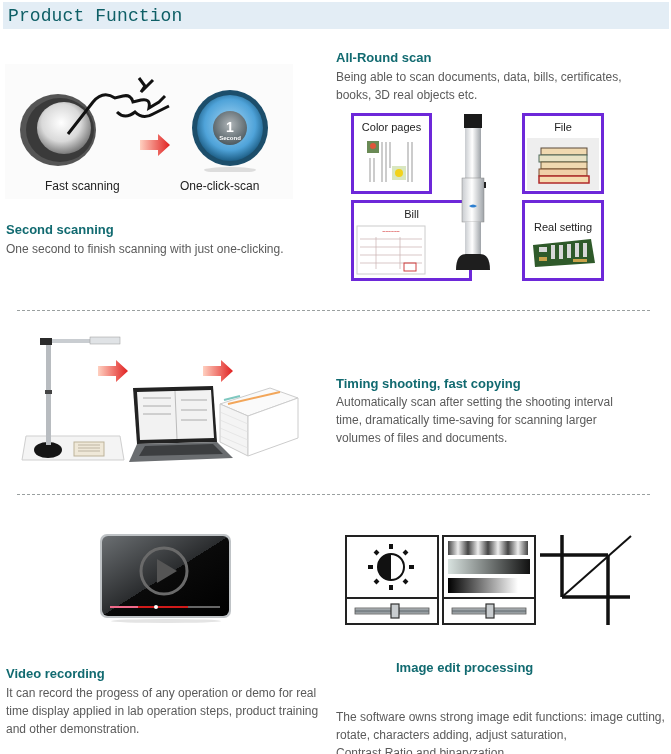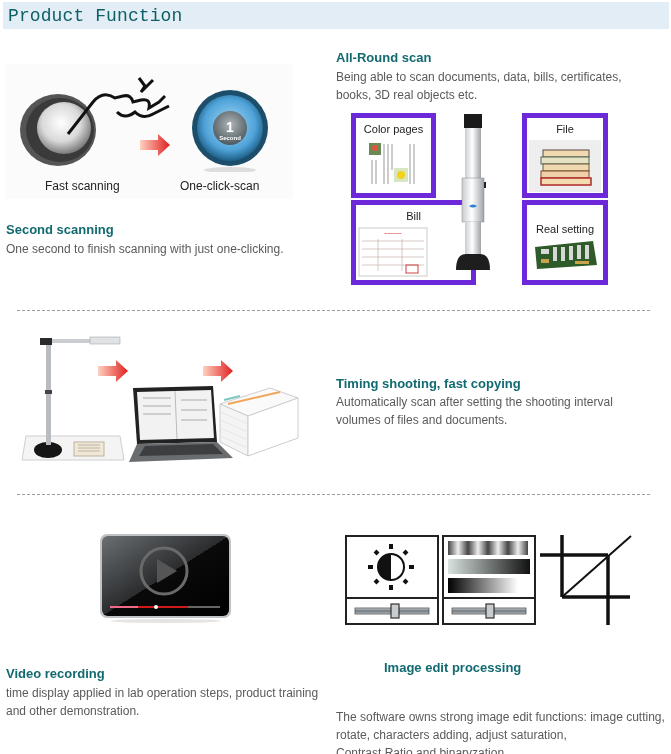--- a/index.html
+++ b/index.html
@@ -7,21 +7,21 @@
          font-family:"Liberation Sans", sans-serif; color:#555; }
   .header { position:absolute; left:3px; top:2px; width:666px; height:27px;
             background:#e3edf5; }
   .header-title { position:absolute; left:5px; top:4px; font-size:18px; color:#0e5f66;
                   font-family:Liberation Mono, monospace; letter-spacing:0.1px; }
   .h2 { position:absolute; font-size:13px; font-weight:bold; color:#116a70; white-space:nowrap;margin-top:8px; }
   .p { position:absolute; font-size:12px; line-height:18px; color:#5a5a5a; }
   .divider { position:absolute; left:17px; width:633px; height:0;
              border-top:1px dashed #9aa0a0; }
   .abs { position:absolute; }
-  .thumb { position:absolute; border:5px solid #6d28d9; background:#fff; overflow:hidden; }
+  .thumb { position:absolute; border:3px solid #6d28d9; background:#fff; overflow:hidden; }
   .thumb-label { position:absolute; left:0; right:0; top:5px; text-align:center;
                  font-size:11px; color:#222; }
   .img-label { position:absolute; font-size:12px; color:#222; white-space:nowrap; }
   .arrow { position:absolute; width:30px; height:22px; }
 </style>
 </head>
 <body>
 
 <div class="header">
   <span class="header-title">Product Function</span>
@@ -234,20 +234,21 @@
         <line x1="10" y1="54" x2="38" y2="66"></line>
       </g>
     <line x1="18" y1="22" x2="70" y2="10" stroke="#f2a65a" stroke-width="2"></line>
     <line x1="14" y1="18" x2="30" y2="14" stroke="#7fc8c0" stroke-width="2"></line>
   </svg>
 </div>
 
 <span class="h2" style="left:336px;top:368px;">Timing shooting, fast copying</span>
 <div class="p" style="left:336px;top:393px;width:320px;">
   <div>Automatically scan after setting the shooting interval</div>
+  <div>time, dramatically time-saving for scanning larger</div>
   <div>volumes of files and documents.</div>
 </div>
 
 <div class="divider" style="top:494px;"></div>
 
 <svg class="abs" style="left:99px;top:533px;" width="134" height="90" viewBox="0 0 134 90">
   <defs>
     <linearGradient id="scrG" x1="0" y1="0" x2="1" y2="1">
       <stop offset="0" stop-color="#6b6f72"></stop>
         <stop offset="0.5" stop-color="#2a2c2e"></stop>
@@ -261,20 +262,21 @@
   <polygon points="58,26 58,50 78,38" fill="#555"></polygon>
   <rect x="11" y="73" width="110" height="2" fill="#666"></rect>
   <rect x="11" y="73" width="28" height="2" fill="#f06a8a"></rect>
   <rect x="39" y="73" width="50" height="2" fill="#d01a1a"></rect>
   <circle cx="57" cy="74" r="2" fill="#fff"></circle>
   <ellipse cx="67" cy="88" rx="55" ry="2" fill="#e4e4e4"></ellipse>
 </svg>
 
 <span class="h2" style="left:6px;top:658px;">Video recording</span>
 <div class="p" style="left:6px;top:684px;width:320px;">
+  <div>It can record the progess of any operation or demo for real</div>
   <div>time display applied in lab operation steps, product training</div>
   <div>and other demonstration.</div>
 </div>
 
 <svg class="abs" style="left:345px;top:535px;" width="94" height="90" viewBox="0 0 94 90">
   <rect x="1" y="1" width="92" height="88" fill="#fff" stroke="#222" stroke-width="2"></rect>
   <line x1="1" y1="63" x2="93" y2="63" stroke="#222" stroke-width="2"></line>
   <circle cx="46" cy="32" r="13" fill="#fff" stroke="#111" stroke-width="2"></circle>
   <path d="M46 19 A13 13 0 0 0 46 45 Z" fill="#111"></path>
   <g stroke="#111" stroke-width="4">
@@ -334,18 +336,18 @@
 <svg class="abs" style="left:540px;top:535px;" width="92" height="90" viewBox="0 0 92 90">
   <g stroke="#111" stroke-width="3.5" fill="none">
     <line x1="22" y1="0" x2="22" y2="62"></line>
     <line x1="0" y1="20" x2="68" y2="20"></line>
     <line x1="22" y1="62" x2="90" y2="62"></line>
     <line x1="68" y1="20" x2="68" y2="90"></line>
   </g>
   <line x1="22" y1="62" x2="91" y2="1" stroke="#111" stroke-width="2"></line>
 </svg>
 
-<span class="h2" style="left:344px;top:652px;padding-left:40px;">Image edit processing</span>
+<span class="h2" style="left:356px;top:652px;padding-left:40px;">Image edit processing</span>
 <div class="p" style="left:336px;top:677px;width:335px;margin-top:31px;">
   <div>The software owns strong image edit functions: image cutting,</div>
   <div>rotate, characters adding, adjust saturation,</div>
   <div>Contrast Ratio and binaryzation.</div>
 </div>
 
 </body></html>

